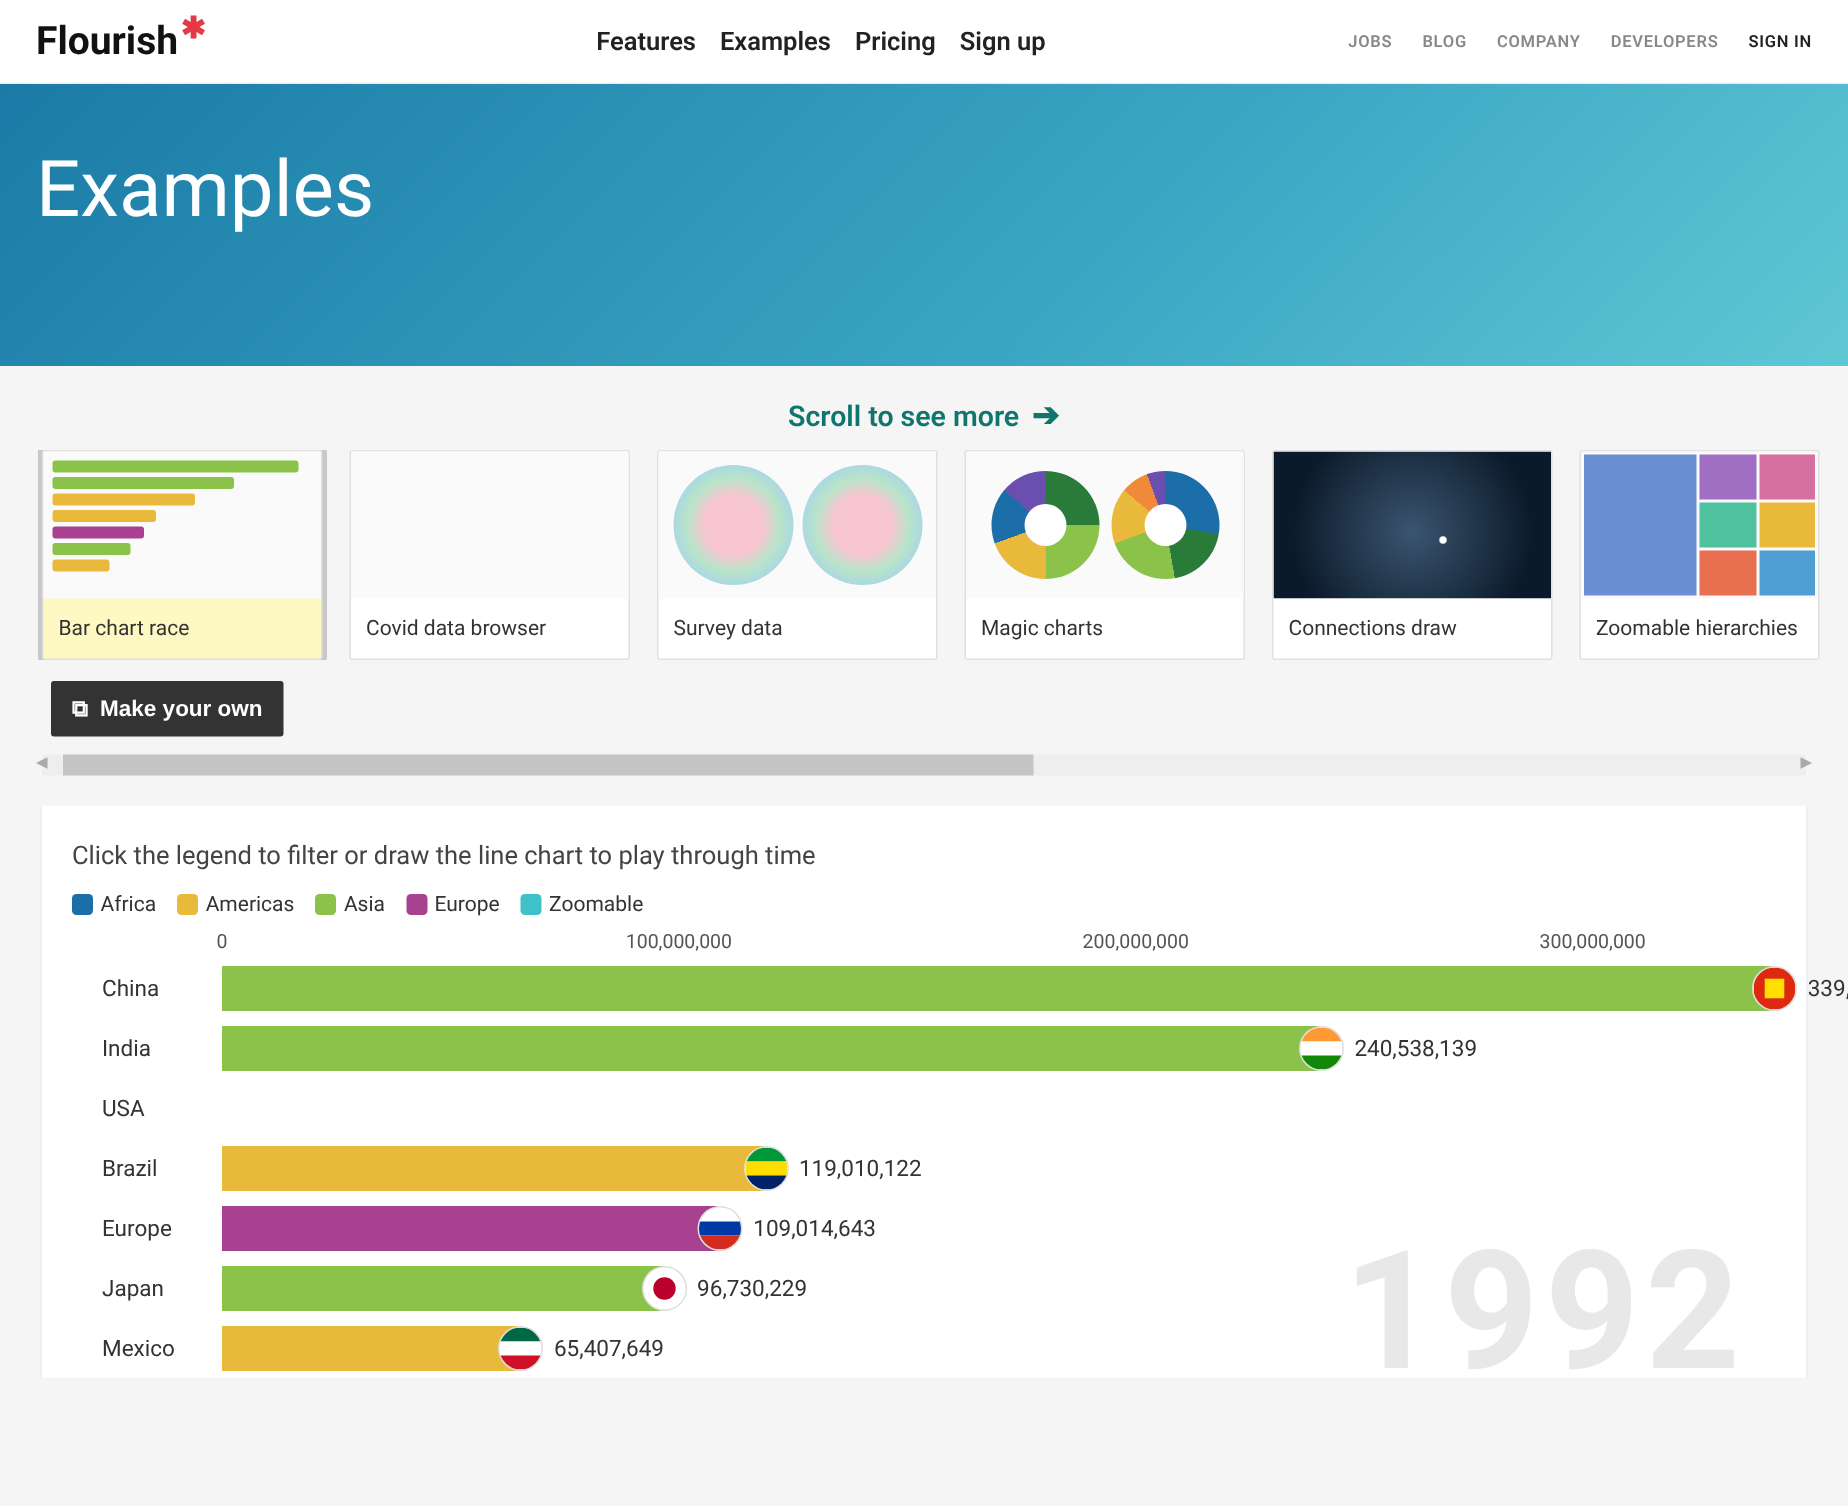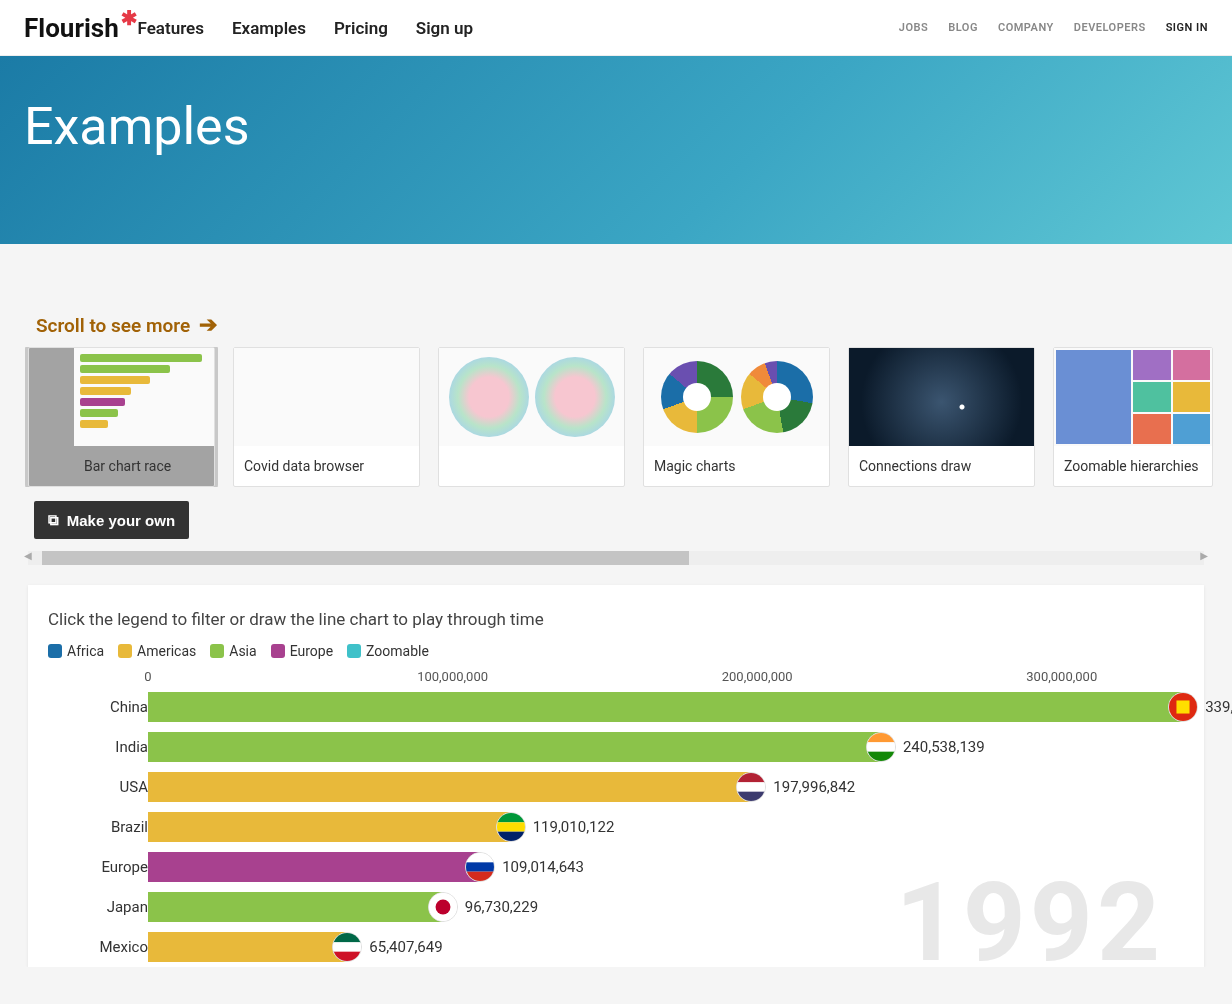--- a/index.html
+++ b/index.html
@@ -1,51 +1,51 @@
 <!DOCTYPE html>
 <html><head>
 <meta charset="utf-8">
 <style>
 * { margin:0; padding:0; box-sizing:border-box; }
 body { font-family:-apple-system,BlinkMacSystemFont,"Segoe UI",Roboto,sans-serif; background:#f5f5f5; color:#333; width:1232px; }
 .header { background:#fff; height:56px; display:flex; align-items:center; padding:0 24px; border-bottom:1px solid #eee; }
 .logo { display:flex; align-items:center; font-size:26px; font-weight:700; color:#111; }
 .logo-burst { color:#e63946; font-size:20px; margin-left:2px; position:relative; top:-10px; }
-.nav-main { display:flex; gap:28px; }
+.nav-main { display:flex; gap:16px; margin-left:260px; }
 .nav-main a { font-size:17px; font-weight:600; color:#222; text-decoration:none; cursor:pointer; }
 .nav-right { margin-left:auto; display:flex; gap:20px; align-items:center;text-align:right; }
 .nav-right a { font-size:11px; font-weight:600; color:#888; text-decoration:none; letter-spacing:.5px; cursor:pointer; }
 .nav-right a.signin { color:#222; }
 .hero { background:linear-gradient(135deg,#1b7ba6 0%,#3ba6c4 60%,#5fc7d4 100%); height:188px; padding:40px 24px 0; }
 .hero h1 { color:#fff; font-size:52px; font-weight:400; }
-.scroll-more { text-align:left; padding:20px 36px 10px; font-size:19px; font-weight:600; color:#a16207;margin-top:48px; }
+.scroll-more { text-align:center; padding:20px 36px 10px; font-size:19px; font-weight:600; color:#0f766e; }
 .scroll-more .arrow { font-size:22px; margin-left:4px; }
 .carousel { display:flex; gap:18px; padding:0 28px 0 28px; overflow-x:auto; }
 .card { flex:0 0 187px; background:#fff; border:1px solid #e0e0e0; border-radius:2px; cursor:pointer; }
-.card.active { box-shadow:0 0 0 3px #c8c8c8; background:#a3a3a3;padding-left:45px; }
+.card.active { box-shadow:0 0 0 3px #c8c8c8; background:#fef9c3; }
 .card-thumb { height:98px; background:#fafafa; display:flex; align-items:center; justify-content:center; overflow:hidden; position:relative; }
 .card-label { padding:12px 10px; font-size:14px; color:#333; }
 .make-own { margin:14px 0 0 34px; }
 .make-own button { background:#333; color:#fff; border:none; padding:10px 14px; font-size:15px; font-weight:600; border-radius:2px; cursor:pointer; display:flex; align-items:center; gap:8px; }
 .hscroller { height:14px; margin:12px 28px 20px; background:#eee; position:relative; }
 .hscroller .arrow { position:absolute; top:-1px; font-size:10px; color:#aaa; }
 .hscroller .arrow.left { left:-4px; }
 .hscroller .arrow.right { right:-4px; }
 .hscroller .thumb { position:absolute; left:14px; top:0; height:100%; width:55%; background:#c4c4c4; }
 .vis { background:#fff; margin:0 28px 0 28px; padding:20px 20px 0 20px; box-shadow:0 1px 3px rgba(0,0,0,.08); }
 .vis-title { font-size:24px; font-weight:700; color:#222; }
 .vis-sub { font-size:17px; color:#444; margin-top:4px; }
 .legend { display:flex; gap:14px; margin-top:14px; font-size:14px; }
 .legend-item { display:flex; align-items:center; gap:5px; cursor:pointer; }
 .swatch { width:14px; height:14px; border-radius:3px; }
 .axis { position:relative; margin-left:100px; margin-top:10px; height:18px; font-size:13px; color:#555; }
 .axis span { position:absolute; transform:translateX(-50%); }
 .bars { position:relative; margin-left:20px; }
 .bar-row { display:flex; align-items:center; height:40px; }
-.bar-label { width:80px; text-align:right; font-size:15px; color:#333; }
+.bar-label { width:80px; text-align:left; font-size:15px; color:#333; }
 .bar-track { flex:1; position:relative; height:30px; }
 .bar-fill { position:absolute; left:0; top:0; height:100%; border-radius:0 3px 3px 0; }
 .bar-flag { position:absolute; width:30px; height:30px; border-radius:50%; top:0; background:#fff; border:1px solid #ddd; overflow:hidden; }
 .bar-value { position:absolute; top:6px; font-size:15px; color:#333; }
 .year-bg { position:absolute; right:20px; bottom:-20px; font-size:110px; font-weight:700; color:#e8e8e8; z-index:0; letter-spacing:4px; }
 
 .thumb-bars { width:100%; height:100%; padding:6px; }
 .thumb-bars .tb { height:8px; margin-bottom:3px; border-radius:2px; }
 .thumb-dots { display:flex; gap:6px; }
 .thumb-dots .cluster { width:80px; height:80px; border-radius:50%; }
@@ -110,20 +110,21 @@
     <div class="card-thumb"></div>
     <div class="card-label">Covid data browser</div>
   </div>
   <div class="card">
     <div class="card-thumb">
       <div class="thumb-dots">
         <div class="cluster" style="background:radial-gradient(circle,#f7c6d0 35%,#b8e4c9 55%,#a8d5e8 75%)"></div>
         <div class="cluster" style="background:radial-gradient(circle,#f7c6d0 35%,#b8e4c9 55%,#a8d5e8 75%)"></div>
       </div>
     </div>
+    <div class="card-label">Survey data</div>
   </div>
   <div class="card">
     <div class="card-thumb">
       <div class="thumb-donuts">
         <div class="donut" style="background:conic-gradient(#2a7a3a 0 90deg,#8bc34a 90deg 180deg,#e8b93a 180deg 250deg,#1b6ea8 250deg 310deg,#6a4fb0 310deg 360deg)"></div>
         <div class="donut" style="background:conic-gradient(#1b6ea8 0 100deg,#2a7a3a 100deg 170deg,#8bc34a 170deg 250deg,#e8b93a 250deg 310deg,#f08a3a 310deg 340deg,#6a4fb0 340deg 360deg)"></div>
       </div>
     </div>
     <div class="card-label">Magic charts</div>
   </div>
@@ -218,31 +219,20 @@
               <rect y="0" width="30" height="10" fill="#ff9933"></rect>
               <rect y="10" width="30" height="10" fill="#ffffff"></rect>
               <rect y="20" width="30" height="10" fill="#138808"></rect>
             </svg>
           </div>
           <div class="bar-value" style="left:calc(70.74651147058823% + 22px)">240,538,139</div>
         </div>
       </div>
       <div class="bar-row">
         <div class="bar-label">USA</div>
-        <div class="bar-track">
-          <div class="bar-fill" style="width:58.23436529411765%;background:#e8b93a"></div>
-          <div class="bar-flag" style="left:calc(58.23436529411765% - 15px)">
-            <svg class="flag" viewBox="0 0 30 30">
-              <rect y="0" width="30" height="10" fill="#b22234"></rect>
-              <rect y="10" width="30" height="10" fill="#ffffff"></rect>
-              <rect y="20" width="30" height="10" fill="#3c3b6e"></rect>
-            </svg>
-          </div>
-          <div class="bar-value" style="left:calc(58.23436529411765% + 22px)">197,996,842</div>
-        </div>
       </div>
       <div class="bar-row">
         <div class="bar-label">Brazil</div>
         <div class="bar-track">
           <div class="bar-fill" style="width:35.00297705882353%;background:#e8b93a"></div>
           <div class="bar-flag" style="left:calc(35.00297705882353% - 15px)">
             <svg class="flag" viewBox="0 0 30 30">
               <rect y="0" width="30" height="10" fill="#009739"></rect>
               <rect y="10" width="30" height="10" fill="#fedd00"></rect>
               <rect y="20" width="30" height="10" fill="#012169"></rect>

